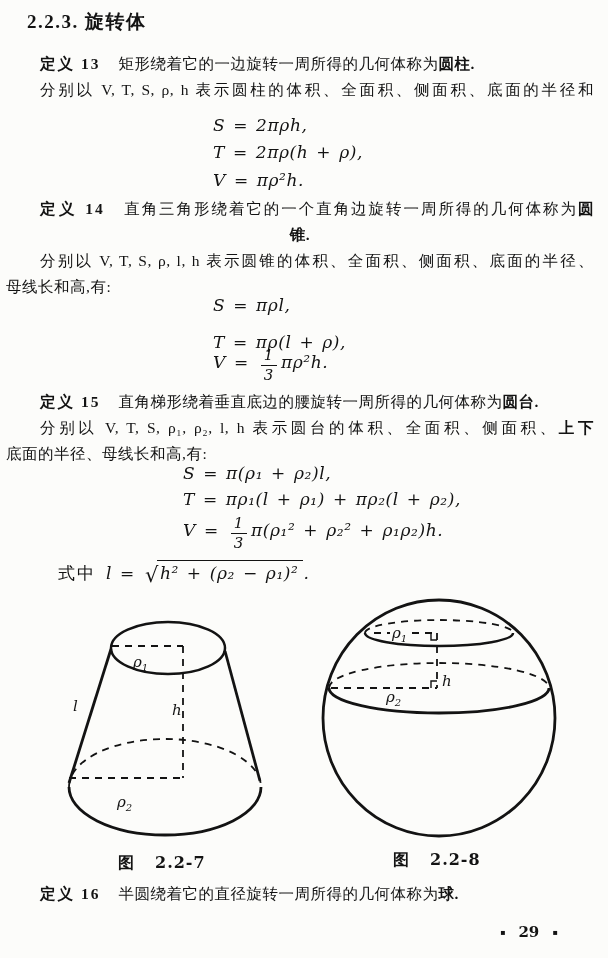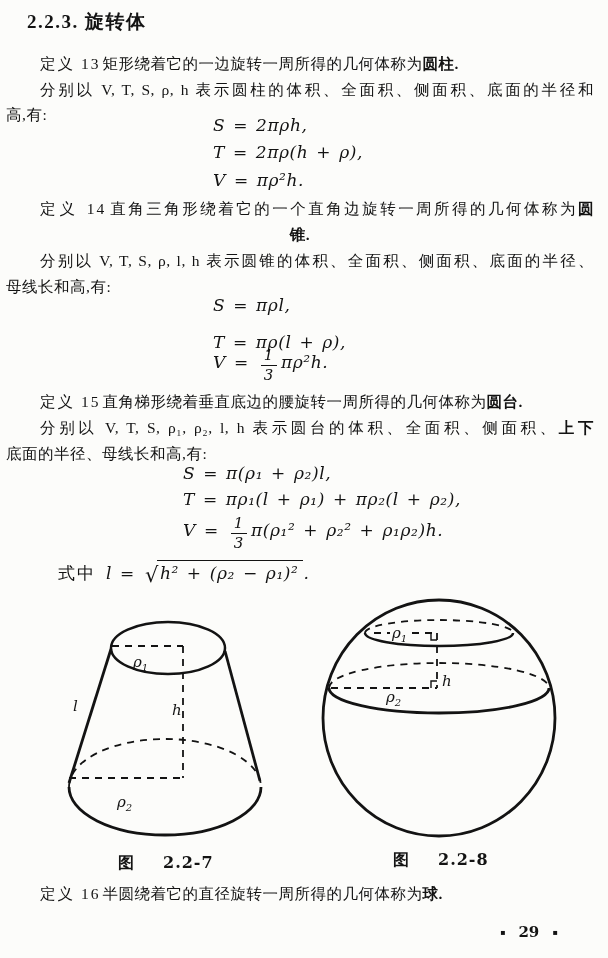--- a/index.html
+++ b/index.html
@@ -12,38 +12,38 @@
     position:absolute; top:9px; left:27px;
     font-size:19px; font-weight:bold; letter-spacing:1.5px;
   }
   .line {
     position:absolute; left:6px; right:14px;
     font-size:15.5px; line-height:24px; letter-spacing:0.5px;
     white-space:nowrap;
   }
   .jl { white-space:normal; text-align:justify; text-align-last:justify; }
   .indent { text-indent:34px; }
-  .deflabel { font-weight:normal; letter-spacing:2px; margin-right:2px; }
+  .deflabel { font-weight:bold; letter-spacing:2px; margin-right:18px; }
   .b { font-weight:bold;text-align:center; }
   .formula {
     position:absolute; font-size:17px; letter-spacing:0.6px; word-spacing:2px;
     font-family:"DejaVu Serif",serif; font-style:italic; white-space:nowrap;
   }
   .frac {
     display:inline-block; vertical-align:-12px; text-align:center;
     line-height:1.1; font-size:15px; margin:0 4px;
   }
   .frac .fnum { display:block; padding:0 3px 1px; border-bottom:1.5px solid #131313; }
   .frac .fden { display:block; padding-top:1px; }
   .cjk-inline { font-style:normal; font-family:"Liberation Serif","DejaVu Serif",serif; letter-spacing:2px; margin-right:10px; }
   .radical { font-style:normal; font-size:21px; vertical-align:-3px; margin:0 -2px 0 2px; }
   .radicand { border-top:1.6px solid #131313; padding:2px 5px 0 3px; }
   .figure { position:absolute; }
   .caption { position:absolute; font-size:16px; font-weight:bold; letter-spacing:1px; white-space:nowrap; }
-  .capnum { margin-left:28px; font-family:"DejaVu Serif",serif; }
+  .capnum { margin-left:20px; font-family:"DejaVu Serif",serif; }
   .footer {
     position:absolute; top:923px; left:500px;
     display:flex; align-items:center; gap:13px;
     font-size:15px; font-weight:bold; font-family:"DejaVu Serif",serif;
   }
   .footer .sq { font-size:8px; }
   
   .s3 { fill:none; stroke:#131313; stroke-width:2.8; }
   .s26 { fill:none; stroke:#131313; stroke-width:2.5; }
   .s1 { fill:none; stroke:#131313; stroke-width:1.4; }
@@ -53,21 +53,20 @@
 </style>
 </head>
 <body>
 
 <div class="page">
 
   <div class="heading">2.2.3. 旋转体</div>
 
   <div class="line indent" style="top:52px"><span class="deflabel">定义 13</span><span>矩形绕着它的一边旋转一周所得的几何体称为</span><span class="b">圆柱.</span></div>
   <div class="line indent jl" style="top:78px">分别以 V, T, S, ρ, h 表示圆柱的体积、全面积、侧面积、底面的半径和</div>
-  <div class="line" style="top:103px">高,有:</div>
 
   <div class="formula" style="top:115px; left:213px">S = 2πρh,</div>
   <div class="formula" style="top:142px; left:213px">T = 2πρ(h + ρ),</div>
   <div class="formula" style="top:170px; left:213px">V = πρ²h.</div>
 
   <div class="line indent jl" style="top:197px"><span class="deflabel">定义 14</span><span>直角三角形绕着它的一个直角边旋转一周所得的几何体称为</span><span class="b">圆</span></div>
   <div class="line b" style="top:223px">锥.</div>
   <div class="line indent jl" style="top:249px">分别以 V, T, S, ρ, l, h 表示圆锥的体积、全面积、侧面积、底面的半径、</div>
   <div class="line" style="top:275px">母线长和高,有:</div>
 

